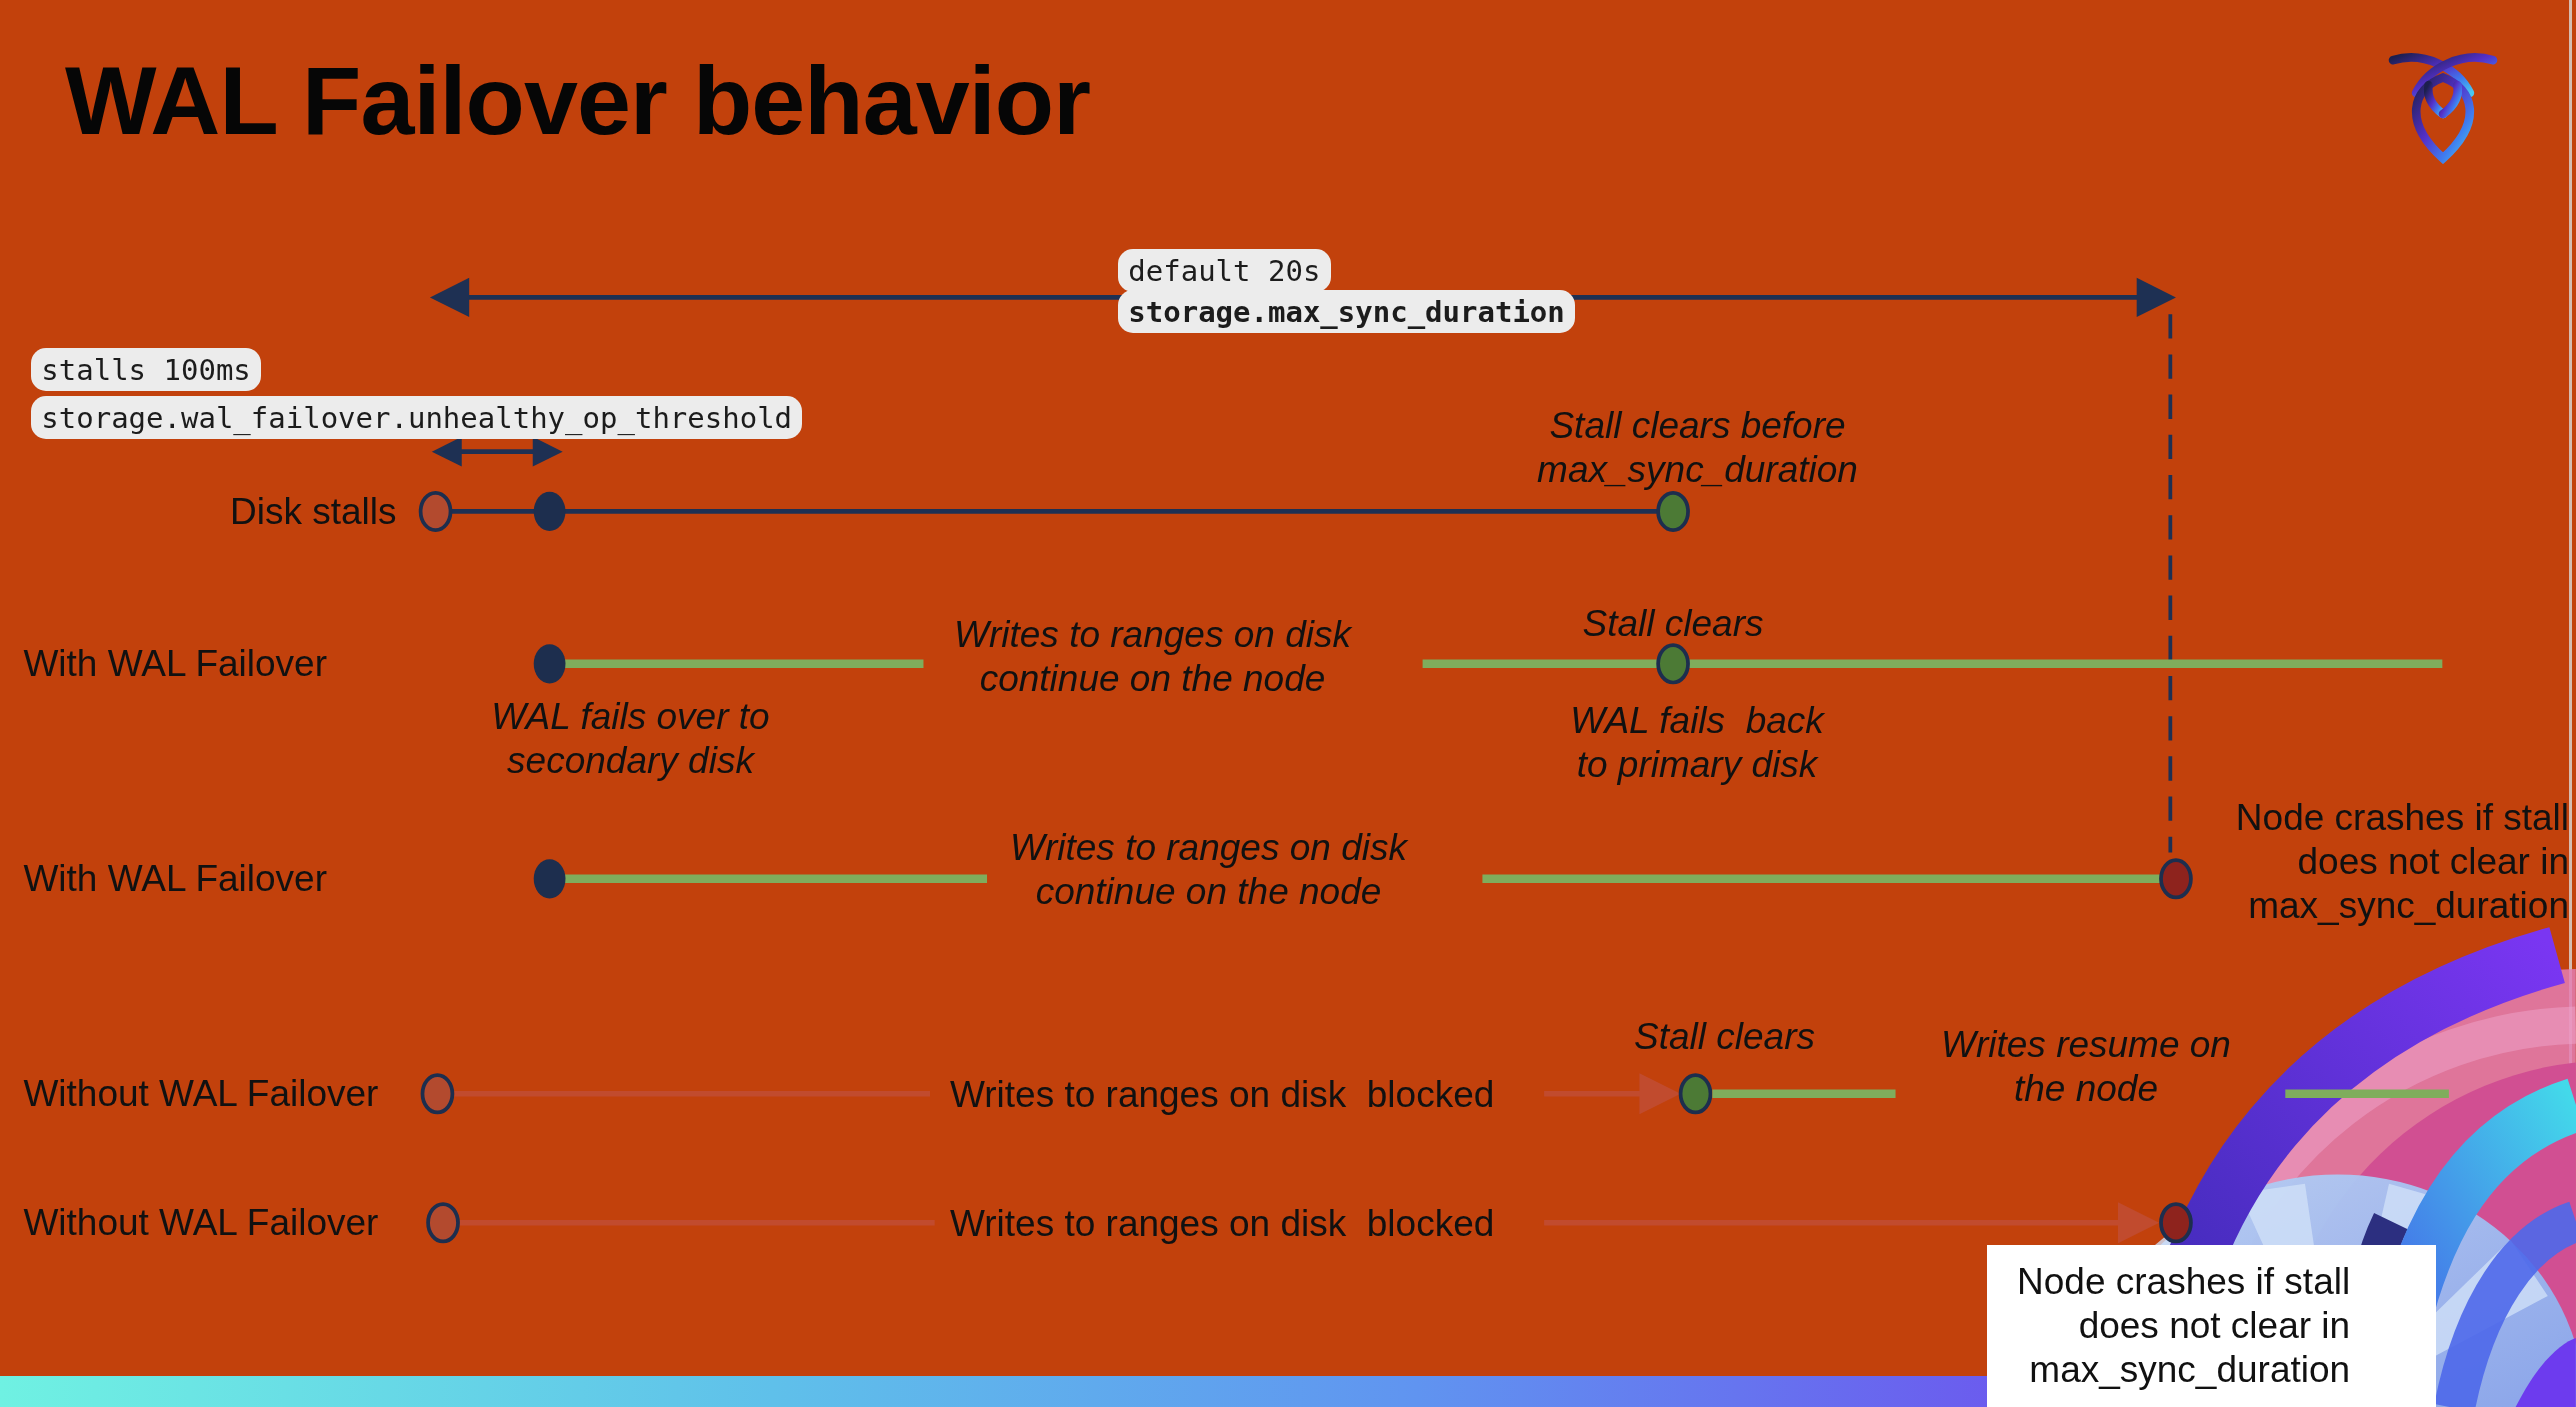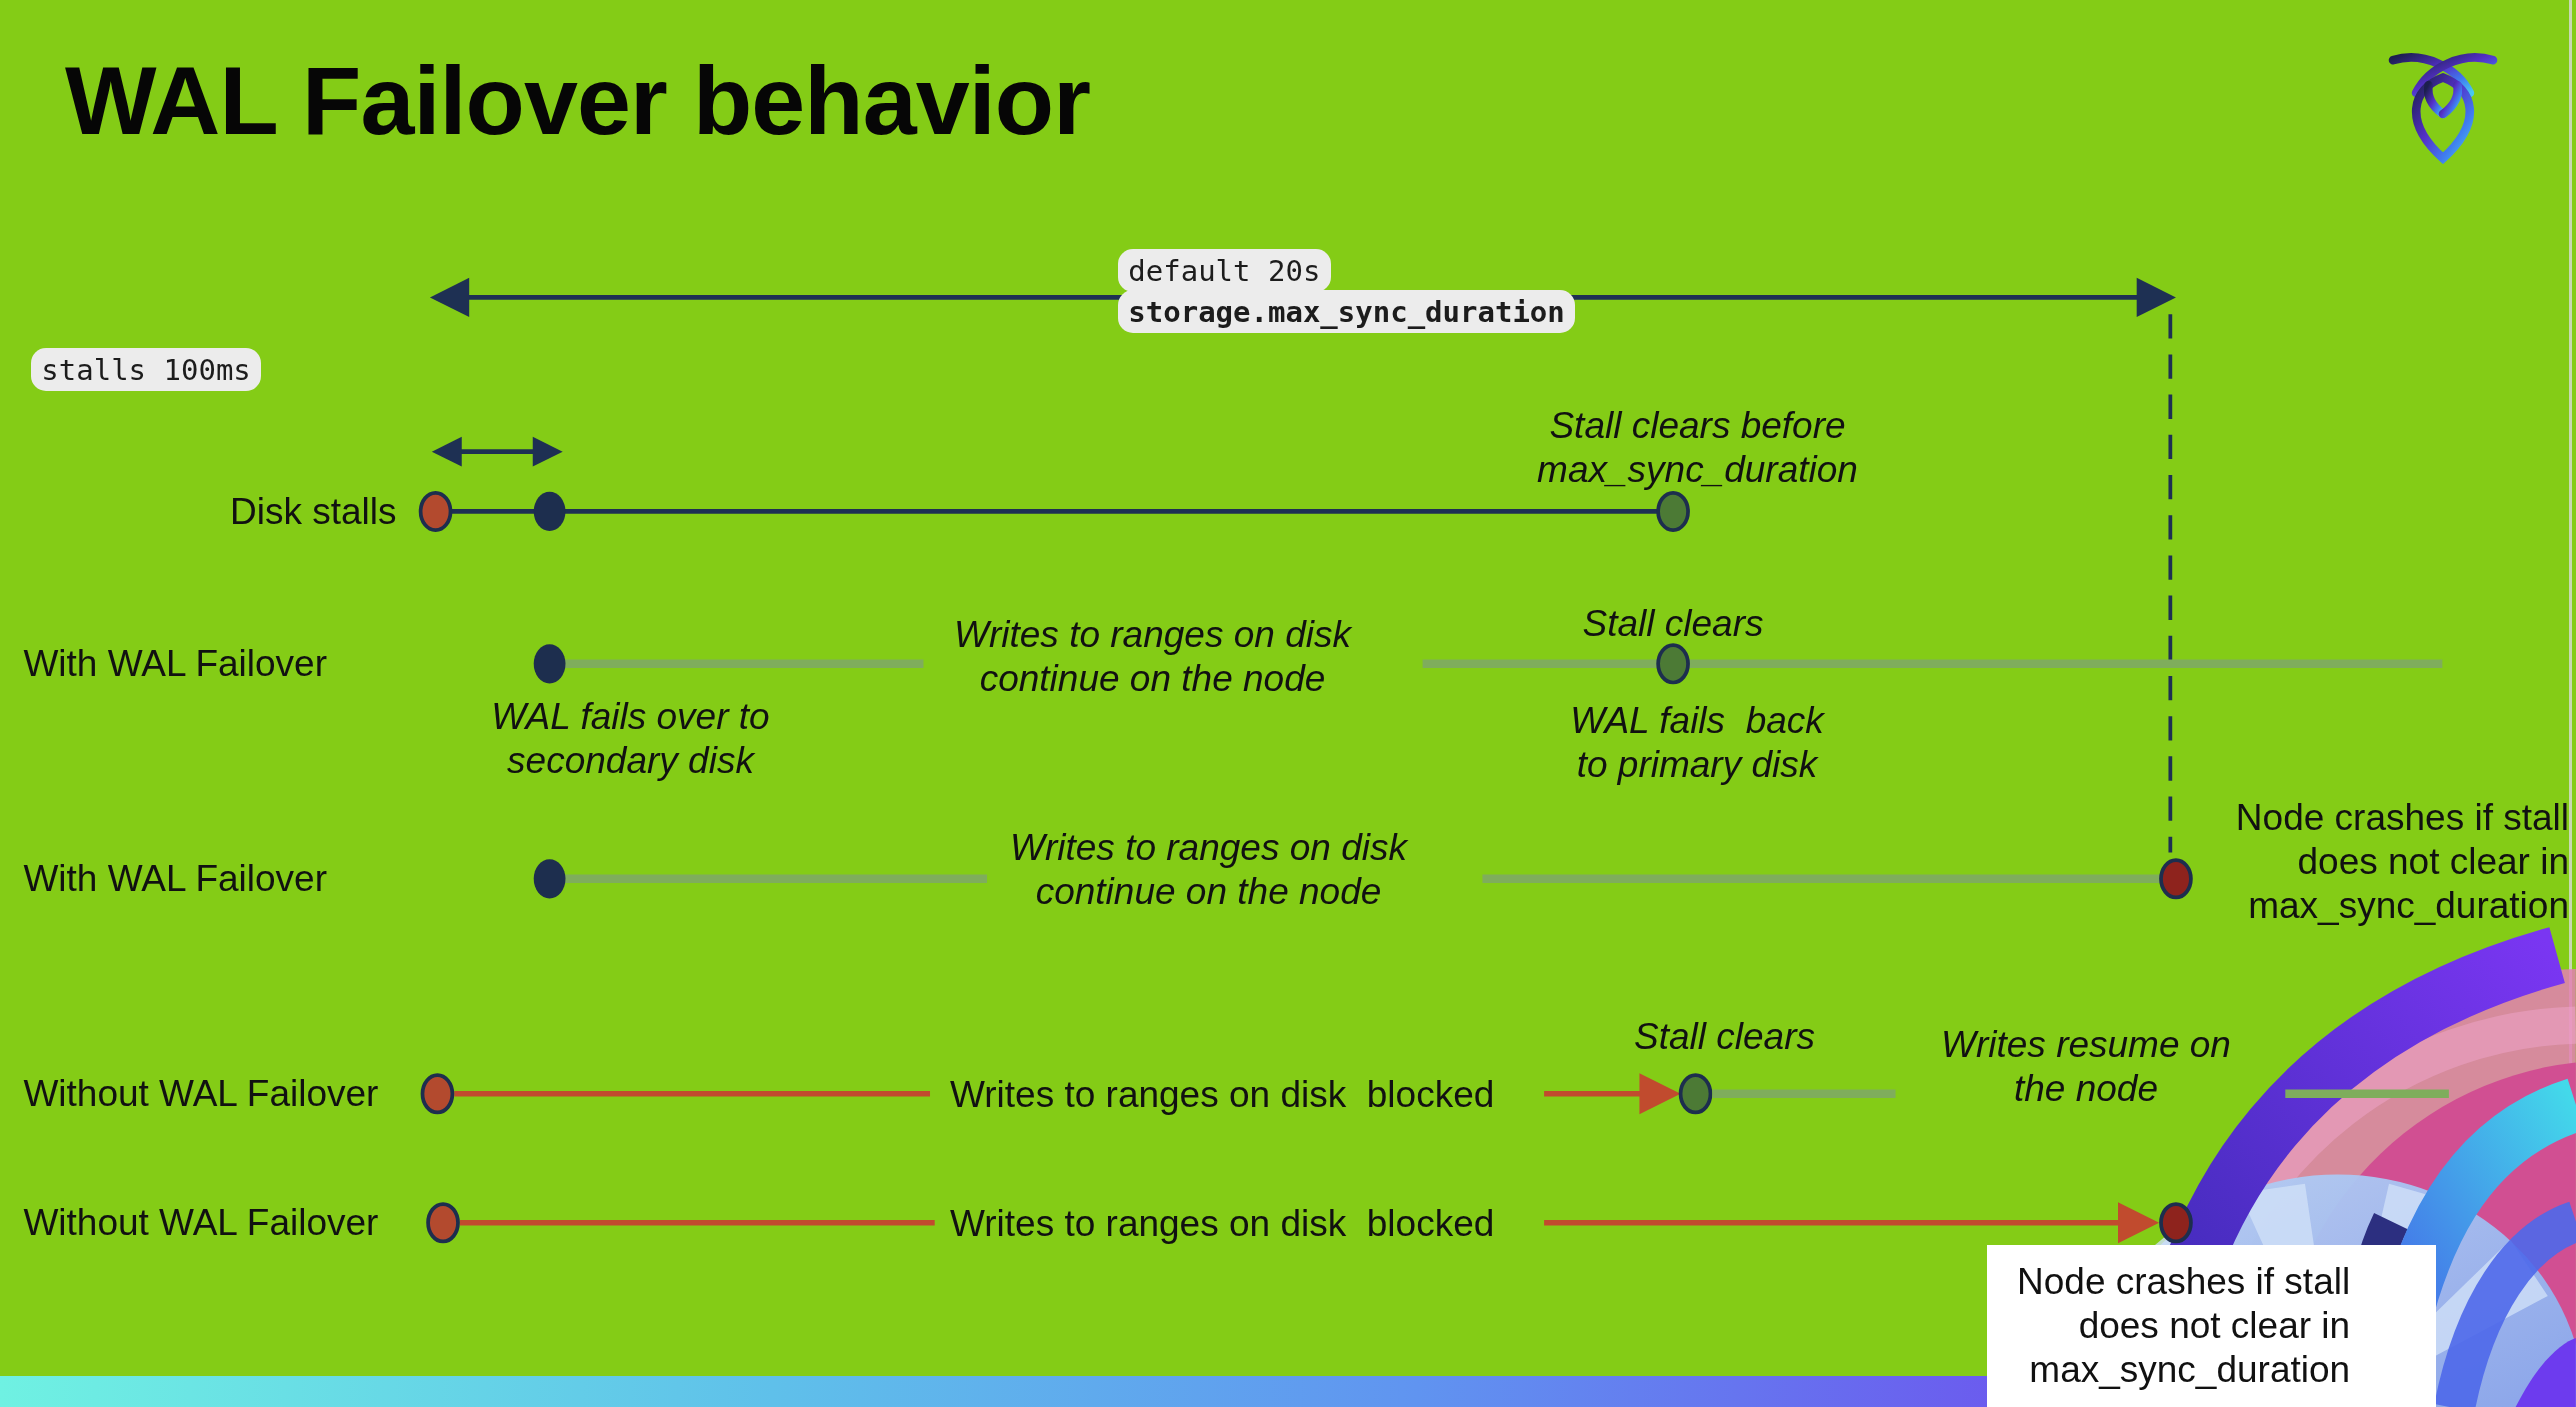--- a/index.html
+++ b/index.html
@@ -1,17 +1,17 @@
 <!DOCTYPE html>
 <html style="--navy: #1e3053; --dot-navy: #1d2e4e; --green-line: #7fad5c; --green-dot: #4c7a35; --red-line: #c14b2e; --stall-dot: #b34a2e; --crash-dot: #8e231d; --code-bg: #ececec; --text: #111111; --bar-left: #6ff1e2; --bar-right: #7b2ff0;font-size:15px"><head>
 <meta charset="utf-8">
 <style>
   html,body{margin:0;padding:0;background:#fff;}
   #slide{
-    position:relative; width:2576px; height:1408px; background:#84cc16;
+    position:relative; width:2576px; height:1408px; background:#c2410c;
     overflow:hidden; font-family:"Liberation Sans", sans-serif; color:var(--text,#111);
   }
   #title{
     position:absolute; left:65px; top:45px; font-size:97px; font-weight:700;
     letter-spacing:-0.9px; color:#060606; white-space:pre;
   }
   
   .code{
     position:absolute; font-family:"DejaVu Sans Mono", monospace; font-size:29px;
     line-height:34px; background:var(--code-bg,#ececec); color:#1c1c1c;
@@ -114,20 +114,21 @@
       <path d="M 60 38 C 92 50 102 84 60 122 C 18 84 28 50 60 38 Z"></path>
       <path d="M 60 120 L 60 76"></path>
       <path d="M 60 76 C 49 68 43 58 45 46"></path>
       <path d="M 60 76 C 71 68 77 58 75 46"></path>
     </g>
   </svg>
 
   <div class="code txt-layer" style="left:1118px; top:249px;">default 20s</div>
   <div class="code txt-layer" style="left:1118px; top:290px;font-weight:bold;">storage.max_sync_duration</div>
   <div class="code txt-layer" style="left:31px; top:348px;">stalls 100ms</div>
+  <div class="code txt-layer" style="left:31px; top:396px;">storage.wal_failover.unhealthy_op_threshold</div>
 
   <svg id="timeline" width="2576" height="1408" viewBox="0 0 2756 1506">
 
     <g>
       <line class="ln-arrow" x1="496" y1="318" x2="2292" y2="318"></line>
       <path class="hd-navy" d="M460 318 L502 297 L502 339 Z"></path>
       <path class="hd-navy" d="M2328 318 L2286 297 L2286 339 Z"></path>
     </g>
 
     <g>

